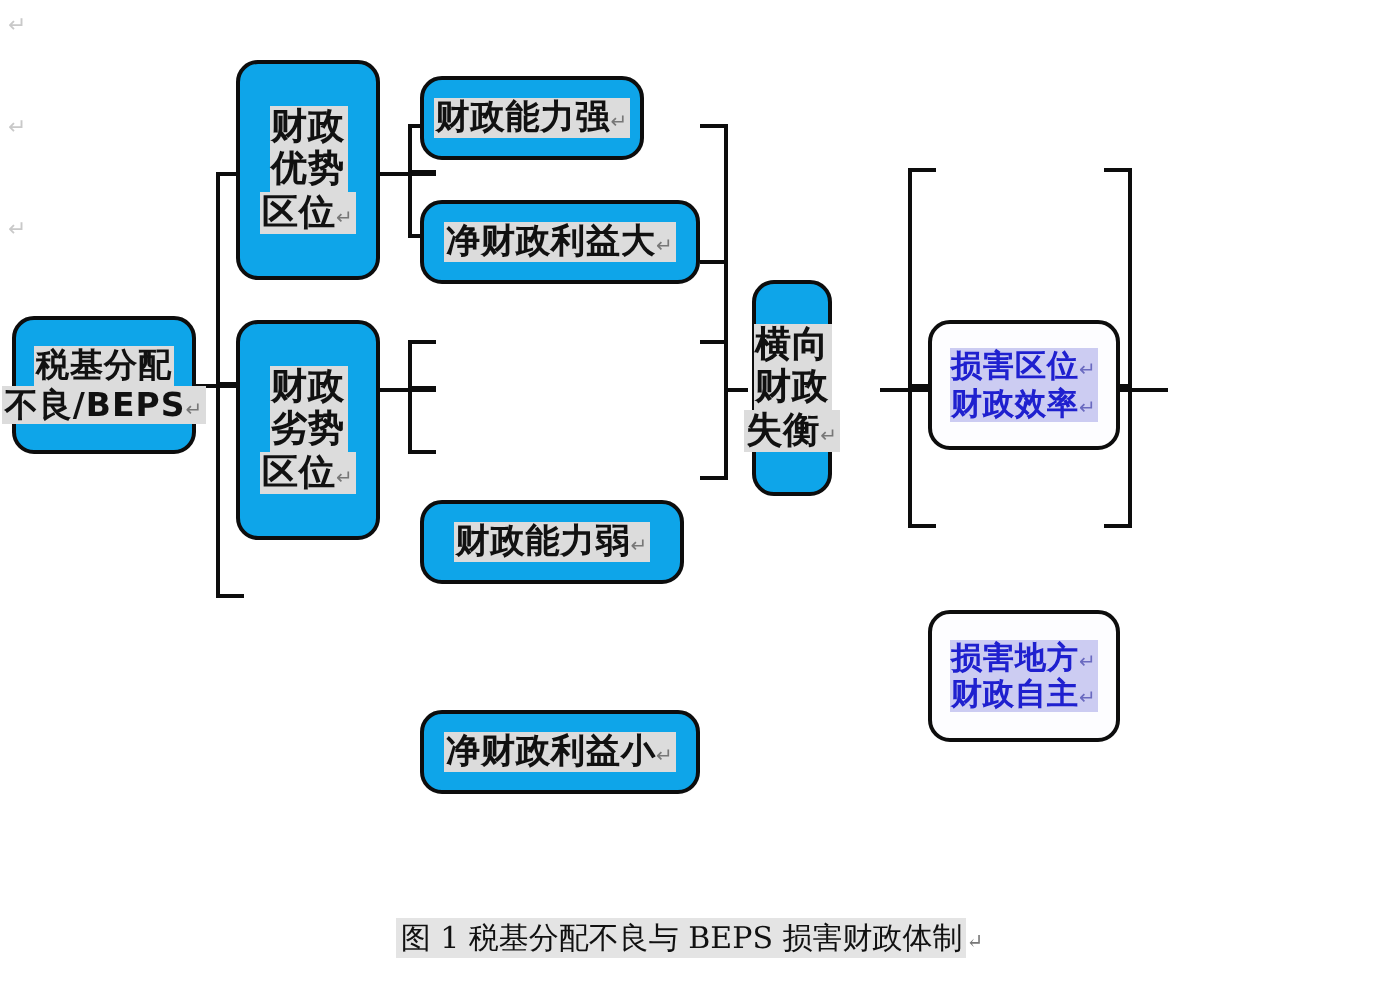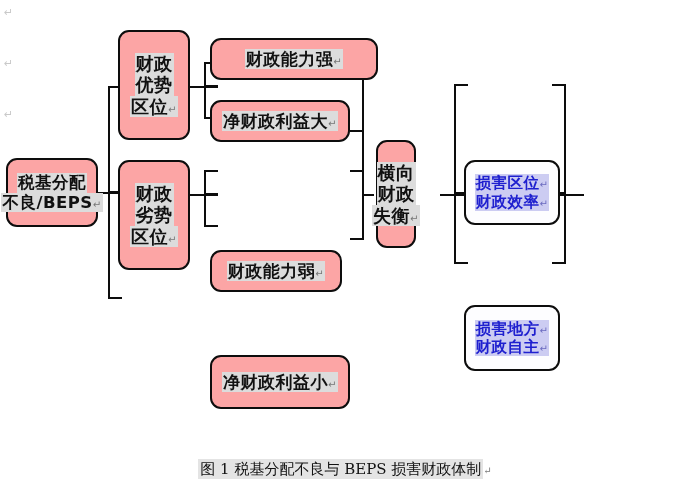--- a/index.html
+++ b/index.html
@@ -8,21 +8,21 @@
     font-family:"DejaVu Sans","Liberation Sans",sans-serif;
   }
   #canvas{position:absolute;left:0;top:0;width:690px;height:501px;}
 
   
   .node{
     position:absolute;
     box-sizing:border-box;
     border:2.2px solid #0d0d0d;
     border-radius:11px;
-    background:#fca5a5;
+    background:#0ea5e9;
     display:flex;
     flex-direction:column;
     align-items:center;
     justify-content:center;
     z-index:5;
   }
   .node .ln{
     white-space:nowrap;
     font-weight:700;
     line-height:1.18;
@@ -131,33 +131,33 @@
     <div class="ln">优势</div>
     <div class="ln"><span>区位</span><span class="pil">↵</span></div>
   </div>
 
   <div class="node dark s18" style="left:118px;top:160px;width:72px;height:110px;">
     <div class="ln">财政</div>
     <div class="ln">劣势</div>
     <div class="ln"><span>区位</span><span class="pil">↵</span></div>
   </div>
 
-  <div class="node dark s17" style="left:210px;top:38px;width:168px;height:42px;">
+  <div class="node dark s17" style="left:210px;top:38px;width:112px;height:42px;">
     <div class="ln"><span>财政能力强</span><span class="pil">↵</span></div>
   </div>
 
   <div class="node dark s17" style="left:210px;top:100px;width:140px;height:42px;">
     <div class="ln"><span>净财政利益大</span><span class="pil">↵</span></div>
   </div>
 
   <div class="node dark s17" style="left:210px;top:250px;width:132px;height:42px;">
     <div class="ln"><span>财政能力弱</span><span class="pil">↵</span></div>
   </div>
 
-  <div class="node dark s17" style="left:210px;top:355px;width:140px;height:54px;">
+  <div class="node dark s17" style="left:210px;top:355px;width:140px;height:42px;">
     <div class="ln"><span>净财政利益小</span><span class="pil">↵</span></div>
   </div>
 
   <div class="node dark s18" style="left:376px;top:140px;width:40px;height:108px;">
     <div class="ln">横向</div>
     <div class="ln">财政</div>
     <div class="ln"><span>失衡</span><span class="pil">↵</span></div>
   </div>
 
 

